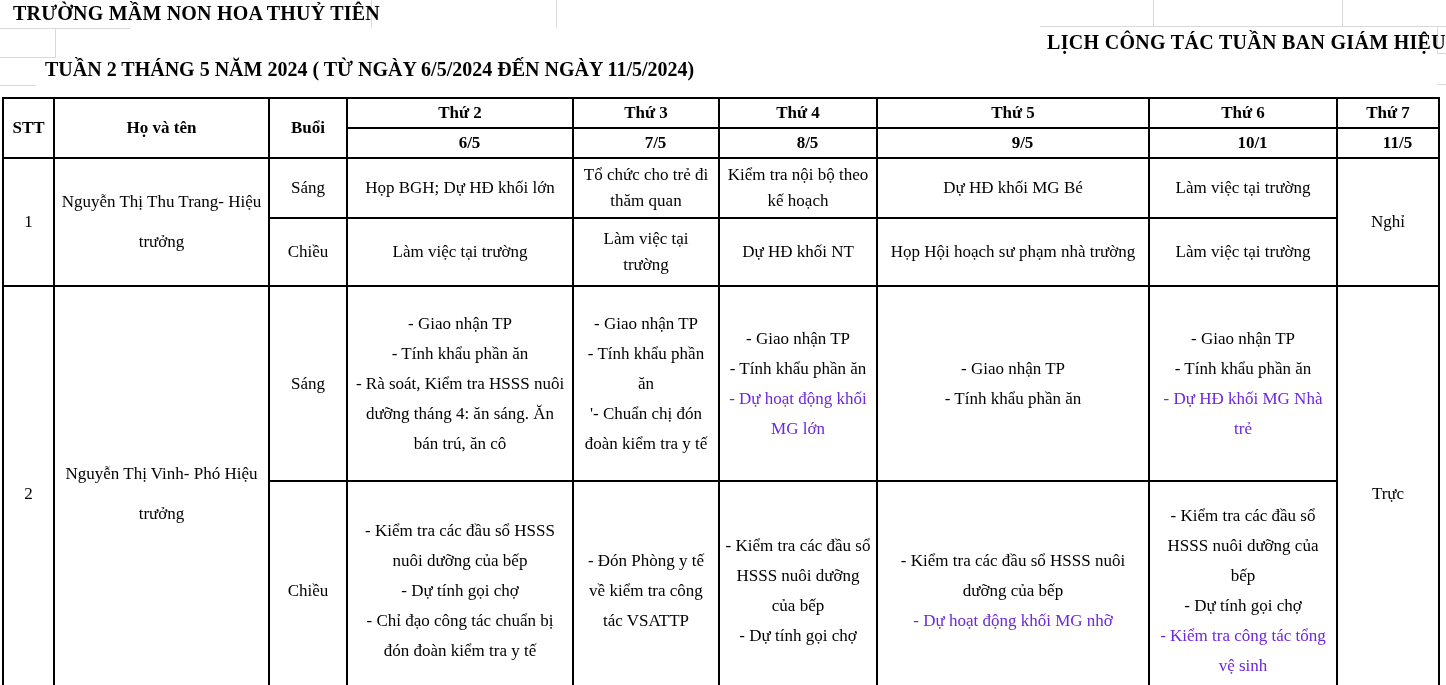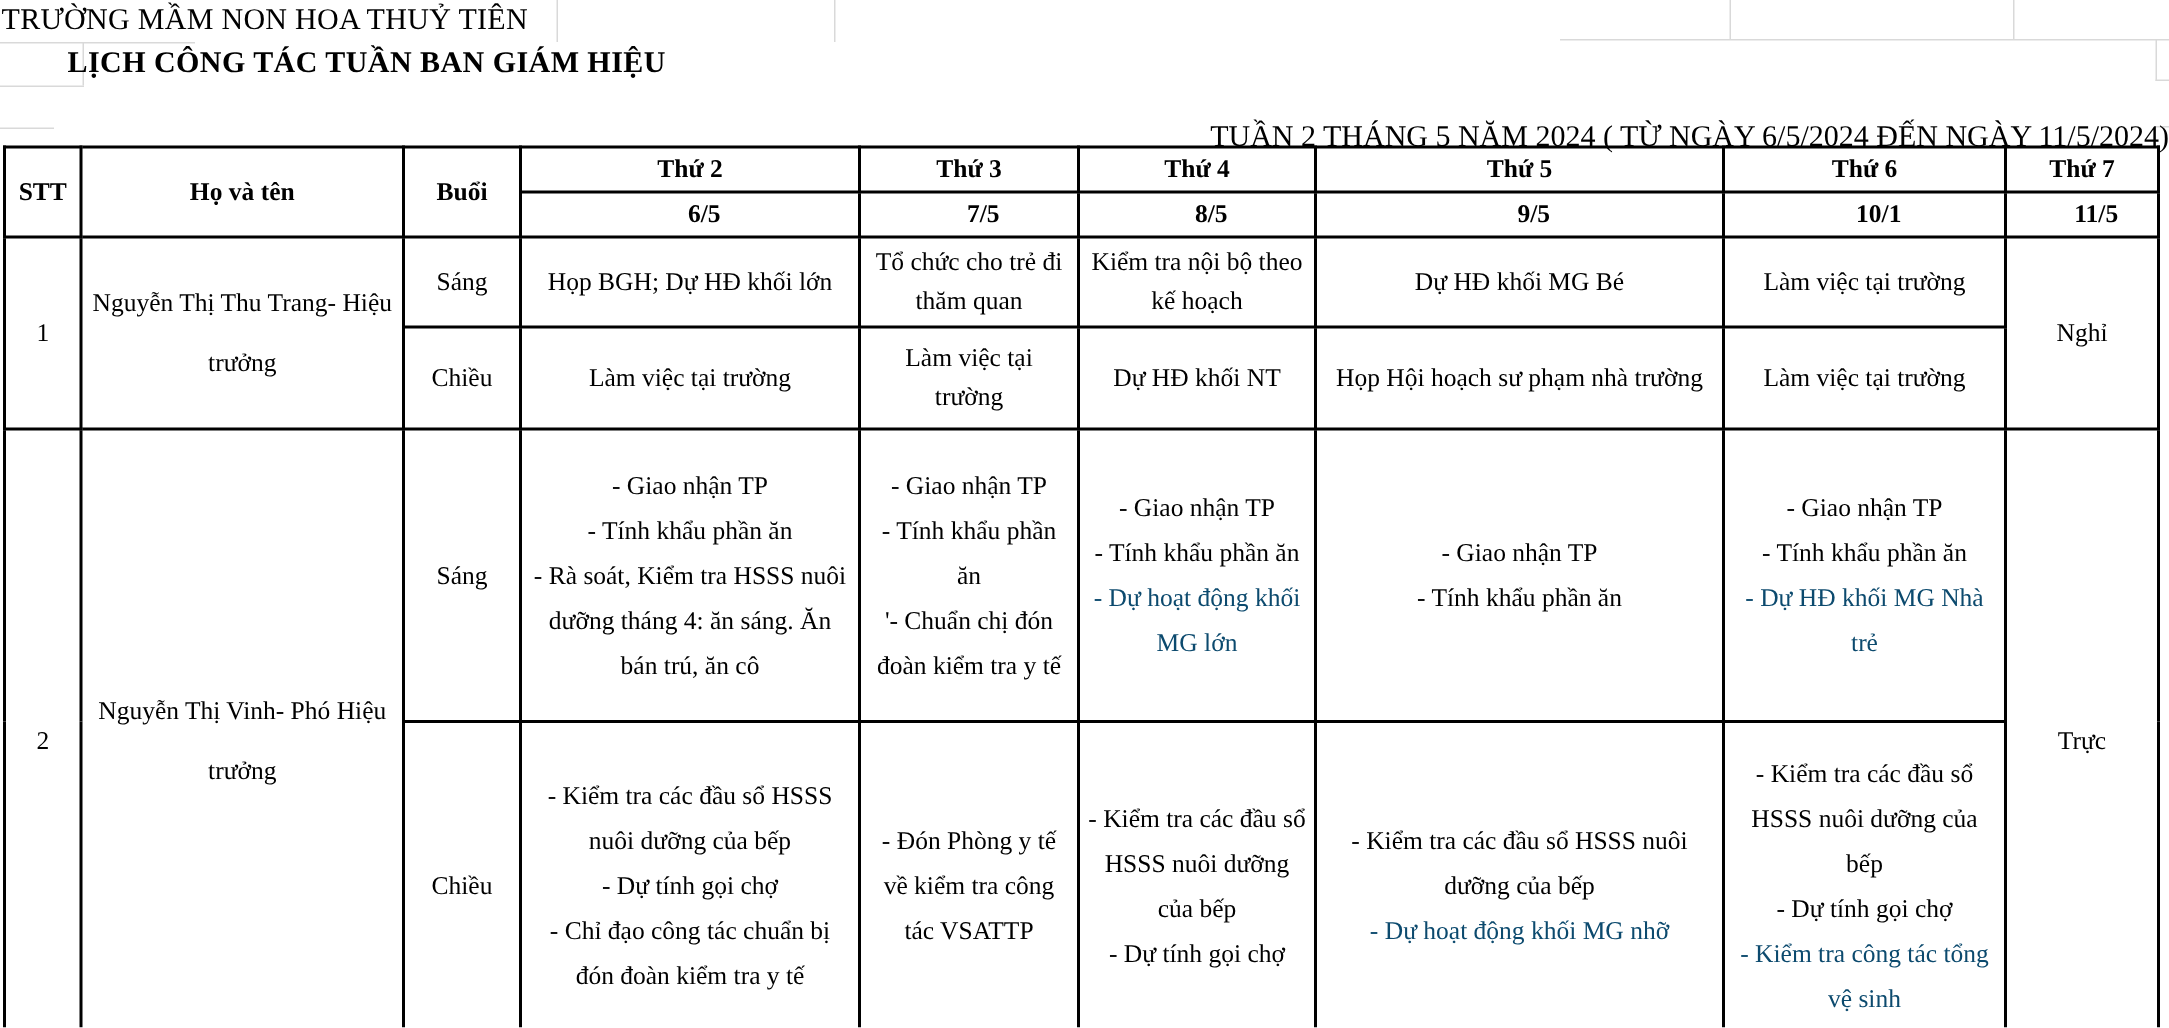--- a/index.html
+++ b/index.html
@@ -4,30 +4,30 @@
 <style>
   html,body { margin:0; padding:0; background:#fff; }
   .page {
     position:relative; width:1446px; height:685px; background:#ffffff;
     overflow:hidden; font-family:"Liberation Serif","DejaVu Serif",serif; color:#000;
   }
   
   .grid { position:absolute; background:#d9d9d9; }
   
   .school-name {
-    position:absolute; left:1px; top:2px; font-size:20px; font-weight:normal;
+    position:absolute; left:13px; top:2px; font-size:20px; font-weight:bold;
     white-space:nowrap; letter-spacing:0.2px;
   }
   .main-title {
-    position:absolute; left:45px; right:0; top:31px; text-align:left;
+    position:absolute; left:45px; right:0; top:31px; text-align:right;
     font-size:20px; font-weight:bold; letter-spacing:0.3px;
   }
   .sub-title {
-    position:absolute; left:45px; right:0; top:58px; text-align:right;
-    font-size:20px; font-weight:normal;margin-top:22px;
+    position:absolute; left:45px; right:0; top:58px; text-align:left;
+    font-size:20px; font-weight:bold;
   }
   
   table.sched {
     position:absolute; left:2px; top:97px; width:1436px;
     border-collapse:collapse; table-layout:fixed;
   }
   .sched th, .sched td {
     border:2px solid #000; padding:1px 5px; overflow:hidden;
     font-size:17px; vertical-align:middle; text-align:center;
   }
@@ -38,21 +38,21 @@
   .r1c td { height:64px; }
   .r2s td { height:191px; }
   .r2c td { height:216px; }
   .cell-1line { line-height:26px; }
   .name-cell { padding:0 30px; line-height:40px; }
   .lines { line-height:30px; }
   .va-top { vertical-align:top; }
   .va-mid { vertical-align:middle; }
   .al-left { text-align:left; }
   .al-center { text-align:center; }
-  .red { color:#0c4a6e; }
+  .red { color:#6d28d9; }
 </style>
 </head>
 <body>
 
 <div class="page">
 
   <div class="grid" style="left:0;top:28px;width:130px;height:1px;"></div>
   <div class="grid" style="left:55px;top:28px;width:1px;height:29px;"></div>
   <div class="grid" style="left:0;top:57px;width:56px;height:1px;"></div>
   <div class="grid" style="left:0;top:85px;width:36px;height:1px;"></div>

